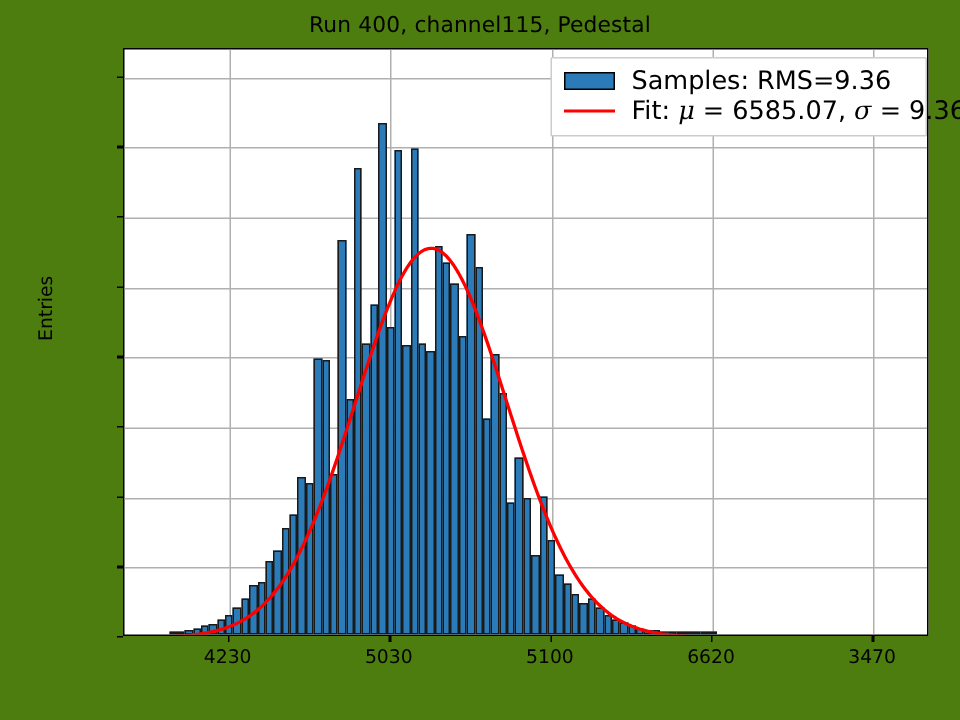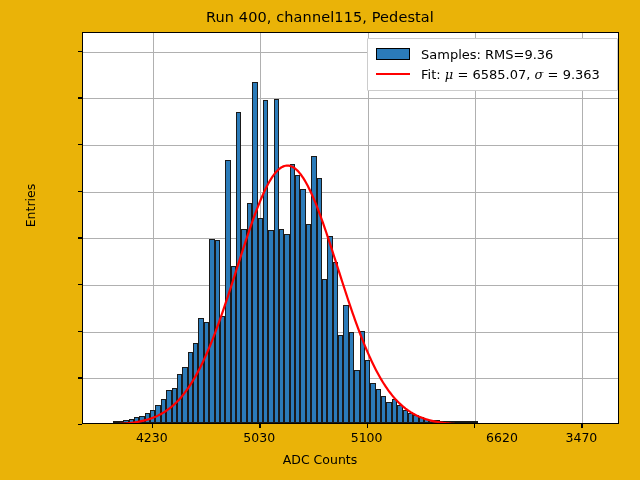--- a/index.html
+++ b/index.html
@@ -4,21 +4,21 @@
 <style>
   html, body {
     margin: 0;
     padding: 0;
     background: #ffffff;
   }
   #figure {
     position: relative;
     width: 640px;
     height: 480px;
-    background: #eab308;
+    background: #4d7c0f;
     font-family: "DejaVu Sans", "Liberation Sans", sans-serif;
     overflow: hidden;
   }
   #plot-title {
     position: absolute;
     left: 0;
     top: 9px;
     width: 640px;
     text-align: center;
     font-size: 14.5px;
@@ -141,35 +141,34 @@
   }
   .legend-swatch-wrap {
     width: 34px;
     display: flex;
     align-items: center;
     justify-content: center;
     flex: 0 0 auto;
   }
   .legend-text {
     margin-left: 11px;
-    font-size: 13px;
+    font-size: 17px;
     color: #000000;
     white-space: nowrap;
   }
   .legend-text .it { font-style: italic; font-family: "DejaVu Serif", serif; }
 </style>
 </head>
 <body>
 
 <div id="figure">
 
   <div id="plot-title">Run 400, channel115, Pedestal</div>
 
   <div id="ylabel">Entries</div>
-  <div id="xlabel">ADC Counts</div>
 
   <div id="axes">
     <div id="grid-layer">
         <div class="gridline-h" style="top: 345.333px;"></div>
         <div class="gridline-h" style="top: 298.667px;"></div>
         <div class="gridline-h" style="top: 252px;"></div>
         <div class="gridline-h" style="top: 205.333px;"></div>
         <div class="gridline-h" style="top: 158.667px;"></div>
         <div class="gridline-h" style="top: 112px;"></div>
         <div class="gridline-h" style="top: 65.3333px;"></div>
@@ -265,21 +264,21 @@
       <div class="ytick-mark" style="top: 144px;"></div>
       <div class="ytick-mark" style="top: 97.3333px;"></div>
       <div class="ytick-mark" style="top: 50.6667px;"></div>
       <div class="xtick-mark" style="left: 151.81px;"></div>
       <div class="xtick-label" style="left: 151.81px;">4230</div>
       <div class="xtick-mark" style="left: 259.21px;"></div>
       <div class="xtick-label" style="left: 259.21px;">5030</div>
       <div class="xtick-mark" style="left: 366.61px;"></div>
       <div class="xtick-label" style="left: 366.61px;">5100</div>
       <div class="xtick-mark" style="left: 474.01px;"></div>
-      <div class="xtick-label" style="left: 474.01px; margin-left: 28px;">6620</div>
+      <div class="xtick-label" style="left: 474.01px;">6620</div>
       <div class="xtick-mark" style="left: 581.41px;"></div>
       <div class="xtick-label" style="left: 581.41px;">3470</div>
     </div>
 
   <div id="legend">
     <div class="legend-row">
       <span class="legend-swatch-wrap">
           <span class="legend-swatch-patch"></span>
         </span>
       <span class="legend-text">Samples: RMS=9.36</span>

